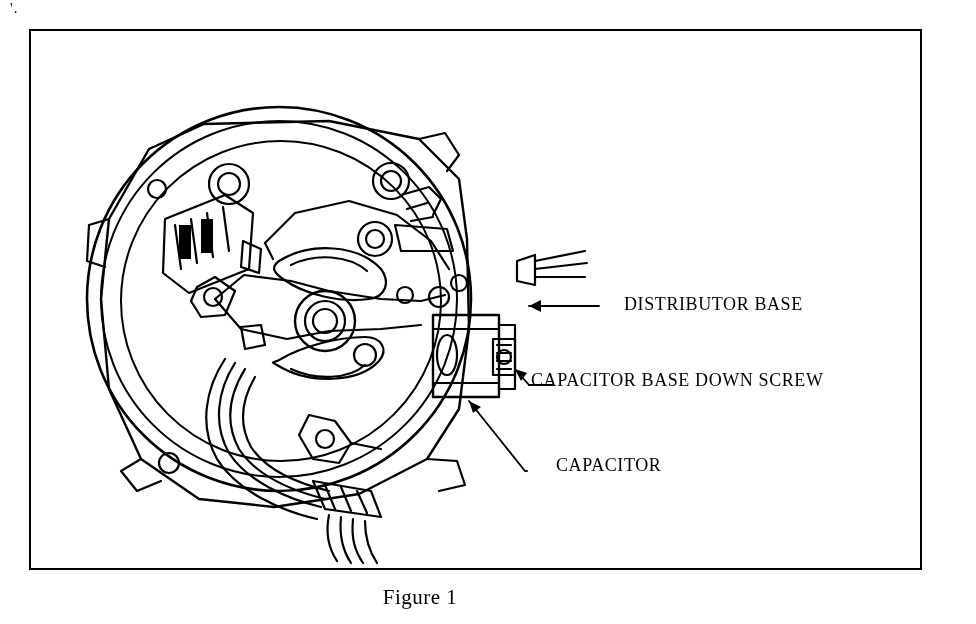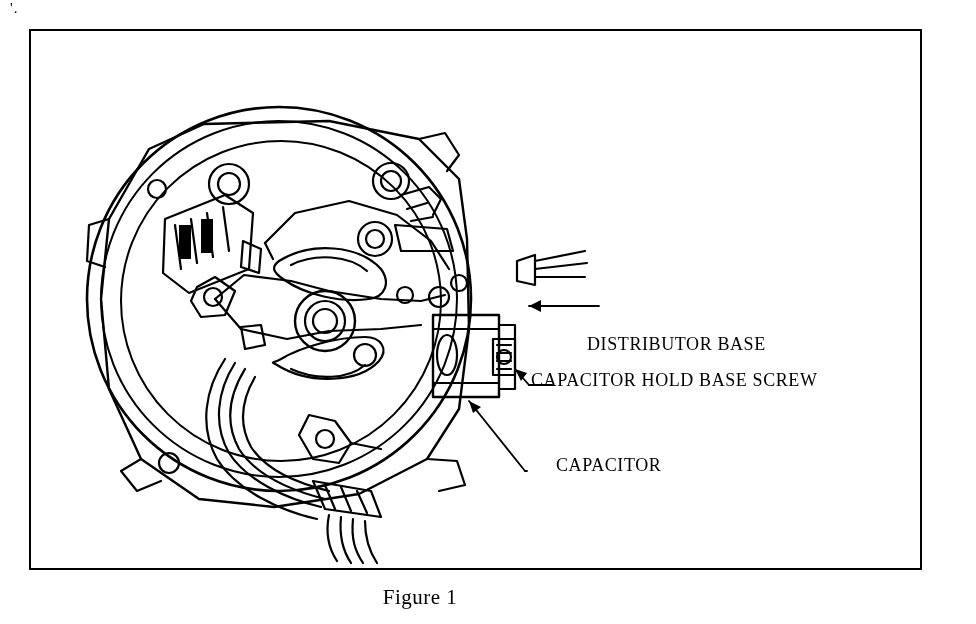--- a/index.html
+++ b/index.html
@@ -59,21 +59,21 @@
     height: 541px;
   }
   .callout {
     position: absolute;
     font-family: "Liberation Serif", serif;
     font-size: 18px;
     letter-spacing: 0.6px;
     white-space: nowrap;
     color: #000;
   }
-  .callout-1 { left: 587px; top: 294px; margin-top: 40px; }
+  .callout-1 { left: 624px; top: 294px; }
   .callout-2 { left: 531px; top: 370px; }
   .callout-3 { left: 556px; top: 455px; }
 </style>
 </head>
 <body>
 
 <div id="page">
 
   <div class="corner-mark">'.</div>
 
@@ -184,18 +184,18 @@
       <path d="M486 340 L498 344 L492 352 Z" fill="#000" stroke="none"></path>
       <path d="M500 356 L524 356" stroke-width="1.8"></path>
 
       <path d="M496 442 L440 372" stroke-width="1.8"></path>
       <path d="M440 372 L452 378 L444 384 Z" fill="#000" stroke="none"></path>
       <path d="M496 442 L498 442" stroke-width="1.8"></path>
     </g>
   </svg>
 
   <div class="callout callout-1">DISTRIBUTOR BASE</div>
-  <div class="callout callout-2">CAPACITOR HOLD BASE SCREW</div>
+  <div class="callout callout-2">CAPACITOR BASE DOWN SCREW</div>
   <div class="callout callout-3">CAPACITOR</div>
 
   <div class="figure-caption">Figure 1</div>
 
 </div>
 
 </body></html>

